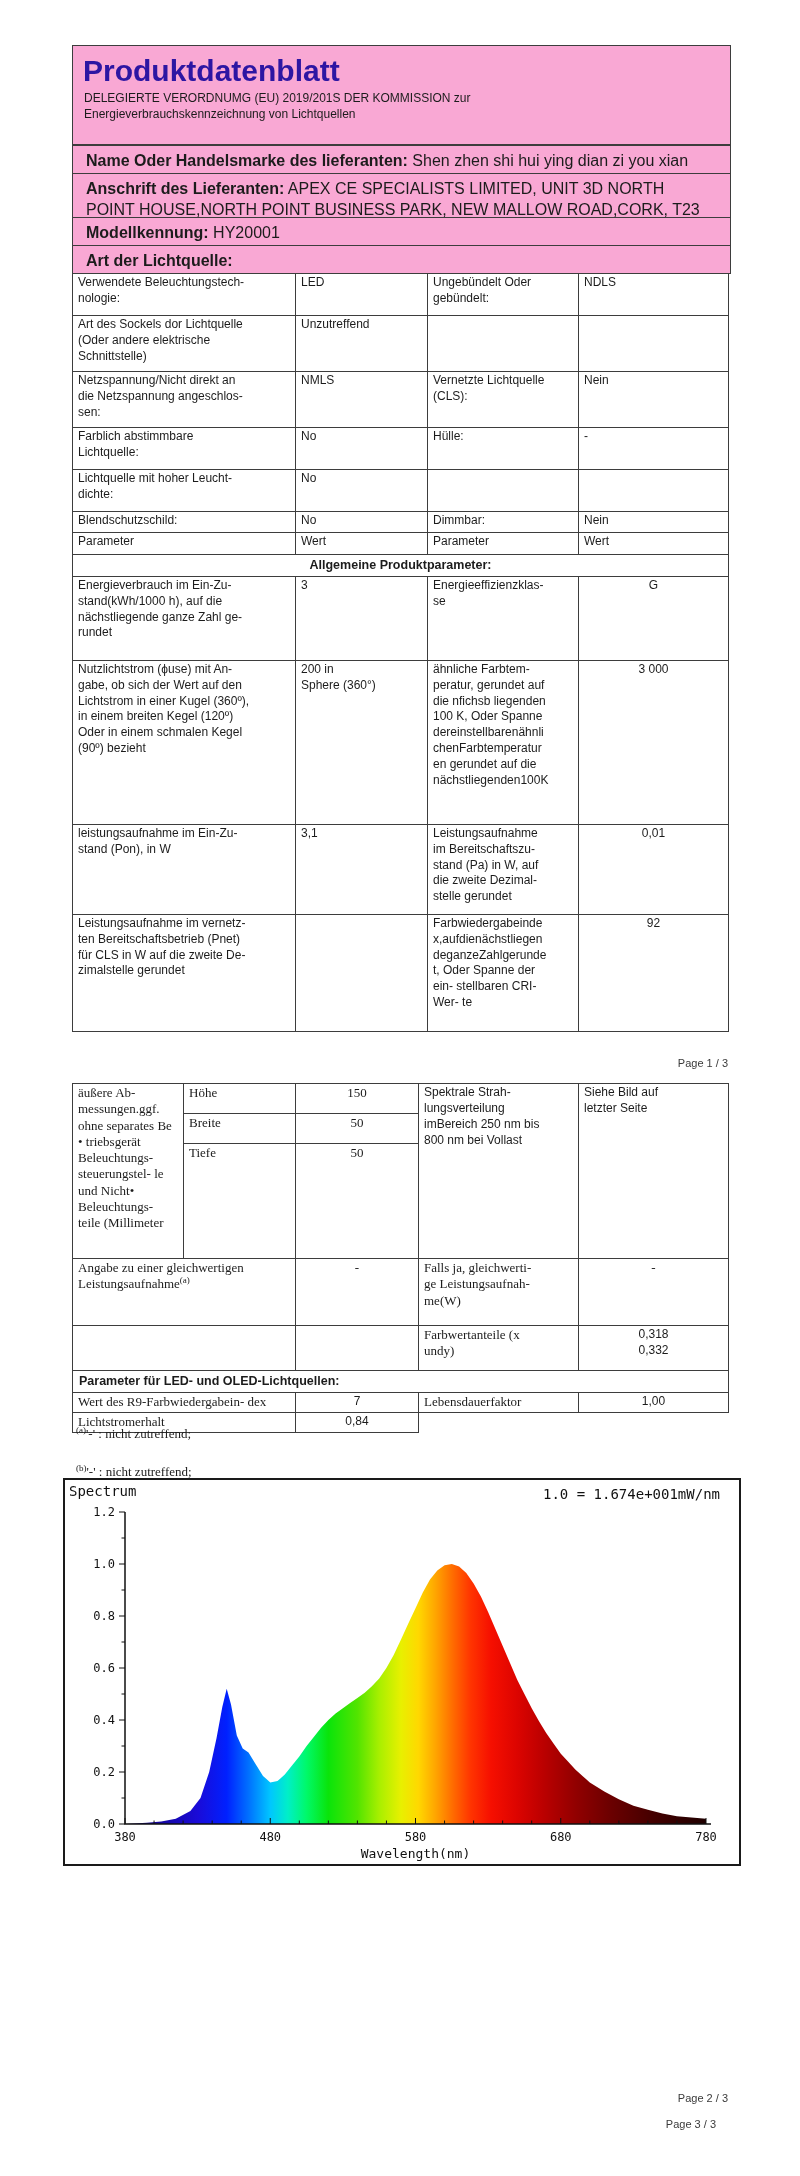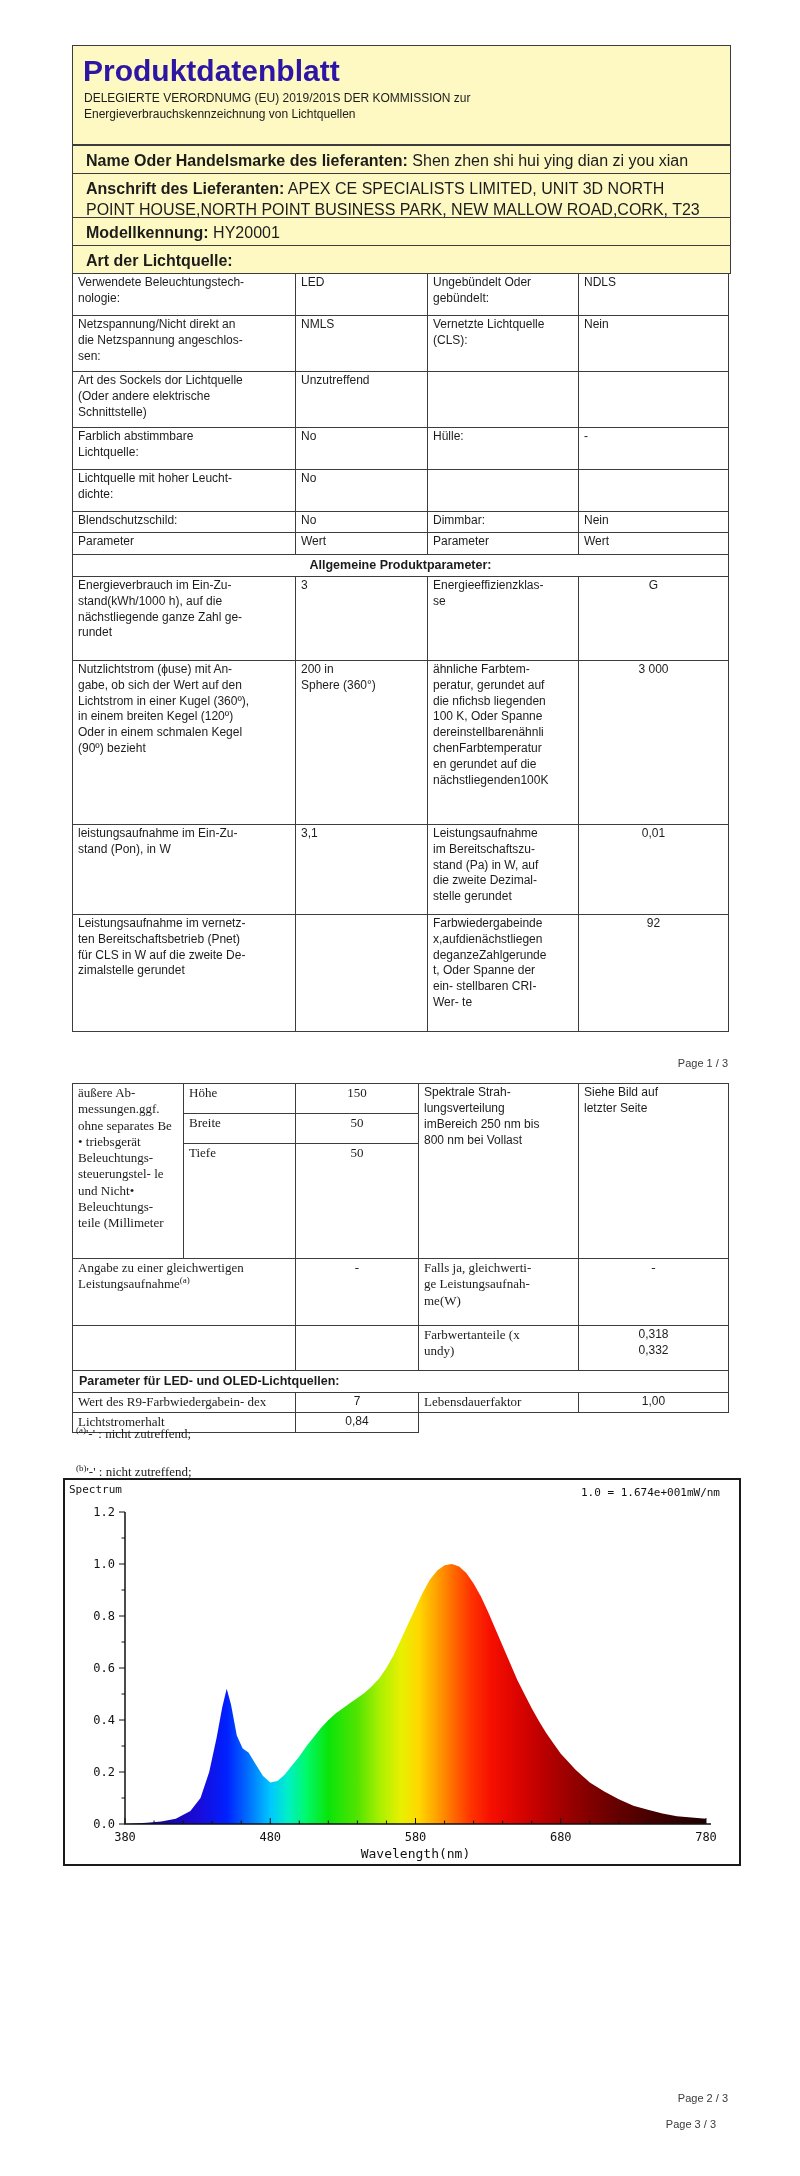--- a/index.html
+++ b/index.html
@@ -1,36 +1,36 @@
 <!DOCTYPE html>
 <html><head>
 <meta charset="utf-8">
 <style>
   html,body{margin:0;padding:0;}
   body{width:800px;height:2176px;background:#ffffff;position:relative;
        font-family:"Liberation Sans",sans-serif;color:#1c1c1c;
        -webkit-font-smoothing:antialiased;}
   .abs{position:absolute;box-sizing:border-box;}
-  .box{border:1px solid #3d3d3d;background:#fef9c3;}
+  .box{border:1px solid #3d3d3d;background:#f9a8d4;}
   .doc-title{font-weight:bold;font-size:30px;letter-spacing:0px;padding:8px 10px 2px 10px;}
   .reg-line{font-size:12px;line-height:1.35;padding:0 11px;}
   .row-line{font-size:16px;line-height:1.3;padding:5px 13px;}
   .row-line .lab{font-weight:bold;}
   table{border-collapse:collapse;table-layout:fixed;}
   td{border:1px solid #3d3d3d;vertical-align:top;padding:1px 5px;
      font-size:12px;line-height:1.33;white-space:pre-line;overflow:hidden;}
   td.center{text-align:center;}
   td.thead{text-align:center;font-weight:bold;font-size:12.5px;padding:2px 4px;}
   td.lhead{text-align:left;font-weight:bold;font-size:12.5px;padding:2px 6px;}
   td.serif{font-family:"Liberation Serif",serif;font-size:13px;line-height:1.25;}
   td.noborder{border:none;background:transparent;}
   .pagenum{font-size:11px;color:#3a3a3a;text-align:right;}
   .footnote{font-family:"Liberation Serif",serif;font-size:13px;}
   .footnote sup,.supref{font-size:9px;vertical-align:super;line-height:1;}
-  .mono{font-family:"DejaVu Sans Mono",monospace;font-size:11px;color:#111;}
+  .mono{font-family:"DejaVu Sans Mono",monospace;font-size:14px;color:#111;}
   .chart-frame{border:2px solid #1a1a1a;}
 </style>
 </head>
 <body>
 
 <div class="abs box" style="left:72px;top:45px;width:659px;height:100px;">
   <div class="doc-title" id="doc-title" style="color: rgb(45, 22, 163);">Produktdatenblatt</div>
   <div class="reg-line">DELEGIERTE VERORDNUMG (EU) 2019/201S DER KOMMISSION zur</div>
   <div class="reg-line">Energieverbrauchskennzeichnung von Lichtquellen</div>
 </div>
@@ -64,35 +64,35 @@
   <tbody>
       <tr style="height:42px">
     <td>Verwendete Beleuchtungstech-
 nologie:</td>
     <td>LED</td>
     <td>Ungebündelt Oder
 gebündelt:</td>
     <td>NDLS</td>
   </tr>
   <tr style="height:56px">
+    <td>Art des Sockels dor Lichtquelle
+(Oder andere elektrische
+Schnittstelle)</td>
+    <td>Unzutreffend</td>
+    <td></td>
+    <td></td>
+  </tr>
+  <tr style="height:56px">
     <td>Netzspannung/Nicht direkt an
 die Netzspannung angeschlos-
 sen:</td>
     <td>NMLS</td>
     <td>Vernetzte Lichtquelle
 (CLS):</td>
     <td>Nein</td>
-  </tr>
-  <tr style="height:56px">
-    <td>Art des Sockels dor Lichtquelle
-(Oder andere elektrische
-Schnittstelle)</td>
-    <td>Unzutreffend</td>
-    <td></td>
-    <td></td>
   </tr>
   <tr style="height:42px">
     <td>Farblich abstimmbare
 Lichtquelle:</td>
     <td>No</td>
     <td>Hülle:</td>
     <td>-</td>
   </tr>
   <tr style="height:42px">
     <td>Lichtquelle mit hoher Leucht-

